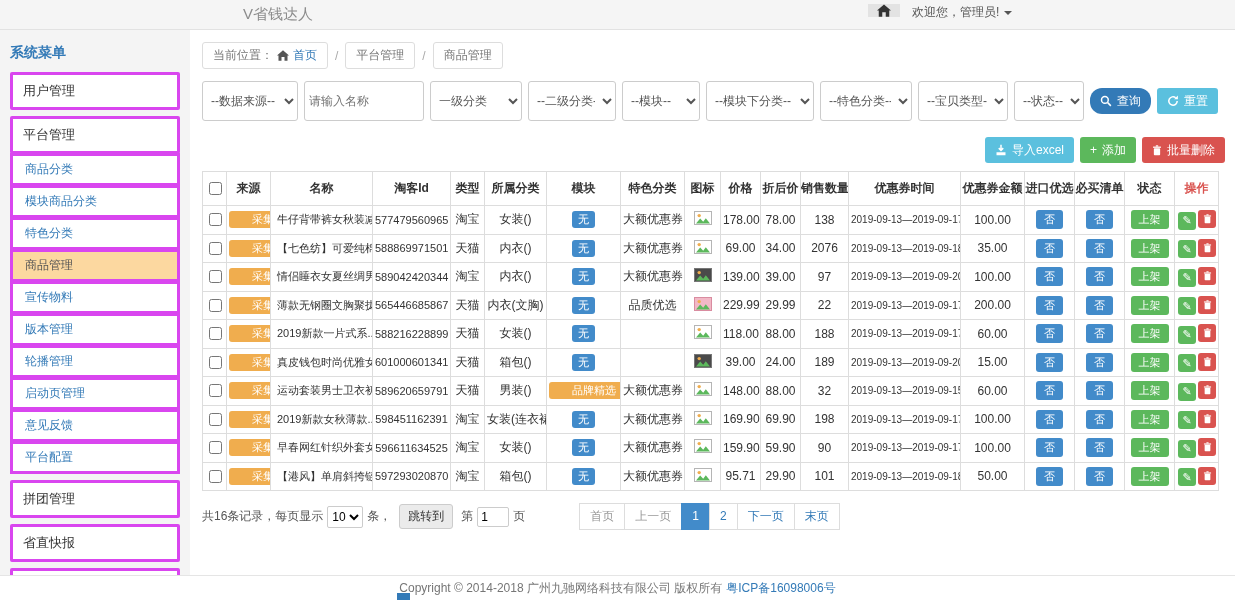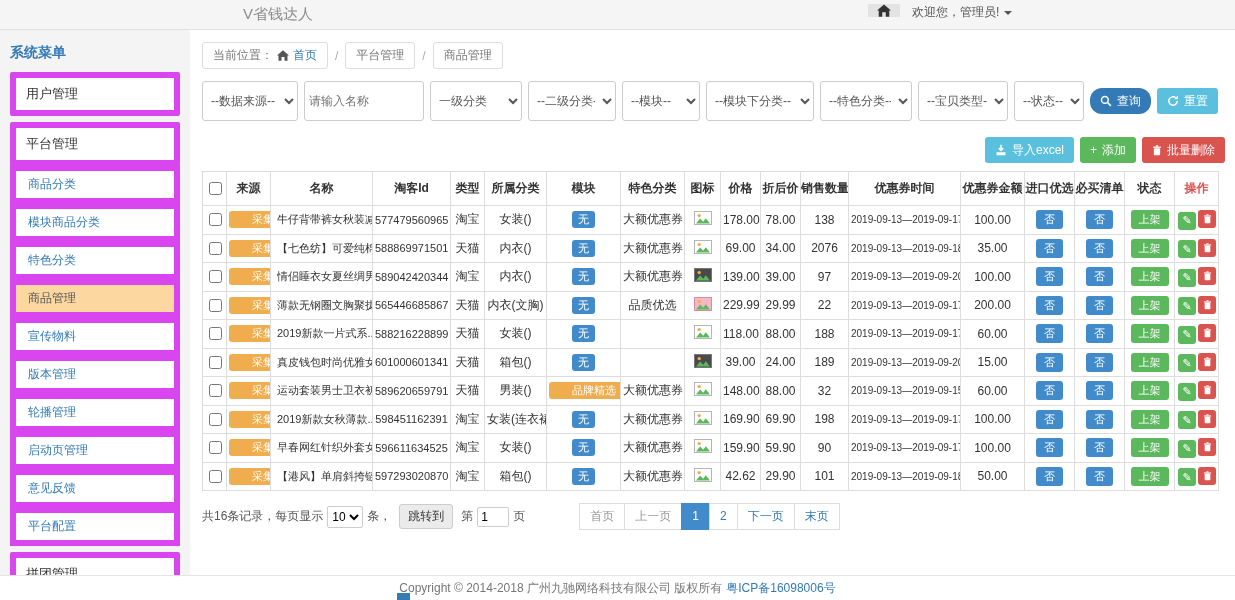--- a/index.html
+++ b/index.html
@@ -12,21 +12,21 @@
   .brand { position:absolute; left:243px; top:5px; font-size:15px; color:#8c8c8c; }
   .topbar-right { position:absolute; left:868px; top:4px; height:20px; display:flex; align-items:flex-start; }
   .home-box { width:32px; background:#e3e3e3; display:flex; align-items:center; justify-content:center; cursor:pointer; }
   .welcome { display:flex; align-items:center; gap:5px; font-size:12px; color:#555; padding:0 12px; cursor:pointer; }
   .caret { width:0; height:0; border-left:4px solid transparent; border-right:4px solid transparent; border-top:4px solid #555; }
 
   
   .content-row { flex:1 1 auto; display:flex; overflow:hidden; }
   .sidebar { width:190px; flex:0 0 190px; background:#f4f4f4; padding:12px 10px 0 10px; overflow:hidden; }
   .sidebar-title { color:#337ab7; font-size:14px; font-weight:bold; margin:2px 0 10px 0; }
-  .sb-item { background:#fff; border:6px solid #d946ef; font-size:13px; padding:7px 10px; cursor:pointer; margin-top:-1px; color:#333; }
+  .sb-item { background:#fff; border:3px solid #d946ef; font-size:13px; padding:7px 10px; cursor:pointer; margin-top:-1px; color:#333; }
   .sb-item.top { margin-top:6px; border-radius:2px; }
   .sb-item.sub { font-size:12px; color:#337ab7; padding:5px 10px 5px 12px; }
   .sb-item.sub.active { background:#fcd8a0; color:#555; }
 
   .main { flex:1 1 auto; padding:12px 10px 0 12px; background:#fff; overflow:hidden; }
 
   
   .breadcrumb { display:flex; align-items:center; gap:7px; font-size:12px; color:#777; margin-bottom:12px; }
   .crumb-chip { border:1px solid #ddd; border-radius:3px; background:#fff; padding:4px 10px; display:inline-flex; align-items:center; gap:4px; color:#777; }
   .crumb-link { color:#337ab7; text-decoration:none; cursor:pointer; }
@@ -527,21 +527,21 @@
               <td class="id-cell">597293020870</td>
               <td>淘宝</td>
               <td>箱包()</td>
               <td class="module-cell"><span class="badge badge-blue">无</span></td>
               <td>大额优惠券</td>
               <td><span class="thumb"><svg width="18" height="14" viewBox="0 0 18 14">
                     <rect x="0.5" y="0.5" width="17" height="13" fill="#ffffff" stroke="#b5b5b5"></rect>
                     <circle cx="5.2" cy="4.6" r="1.7" fill="#f0ad4e"></circle>
                     <path d="M2 12.5l4.2-5 3 3.2 2.6-3.4 4.2 5.2z" fill="#5cb85c"></path>
                   </svg></span></td>
-              <td>42.62</td>
+              <td>95.71</td>
               <td>29.90</td>
               <td>101</td>
               <td class="time-cell">2019-09-13—2019-09-18</td>
               <td>50.00</td>
               <td><button class="badge-btn badge-blue">否</button></td>
               <td><button class="badge-btn badge-blue">否</button></td>
               <td><button class="badge-btn badge-green">上架</button></td>
               <td class="ops"><button class="op-btn op-edit">✎</button><button class="op-btn op-del">
                   <svg width="9" height="10" viewBox="0 0 12 14">
                     <rect x="2" y="4" width="8" height="9" rx="1" fill="#fff"></rect>

